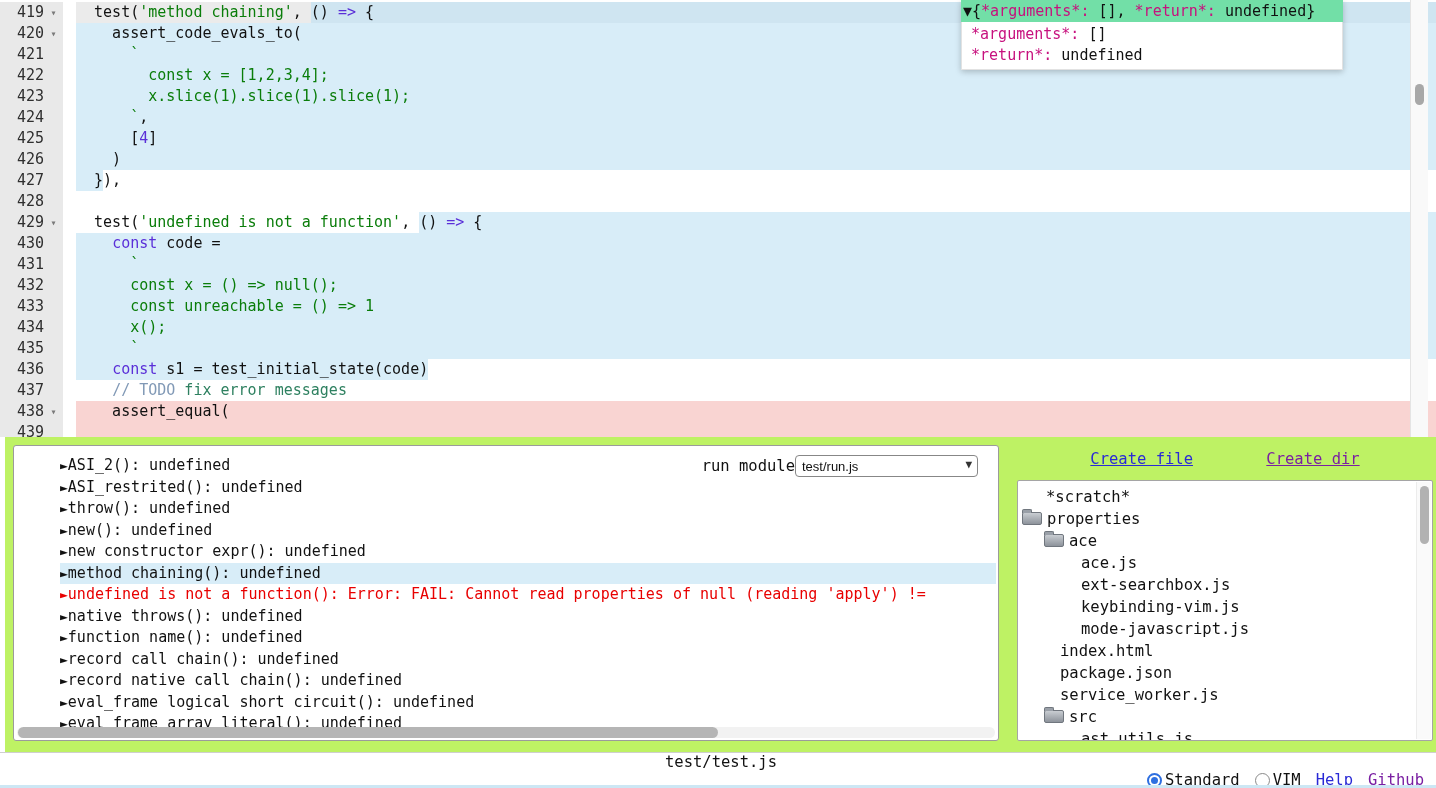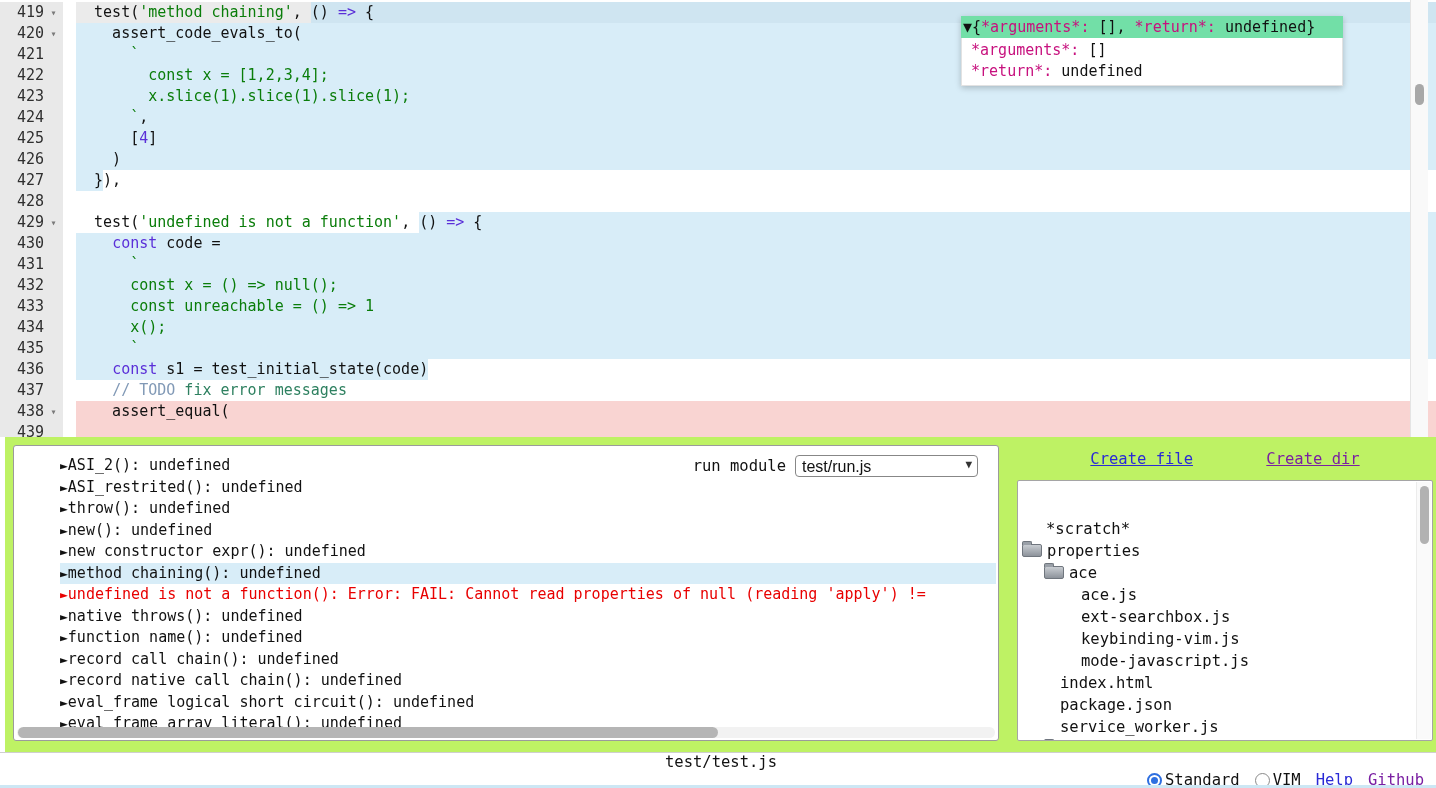--- a/index.html
+++ b/index.html
@@ -25,47 +25,47 @@
   .c-cg { color:#2e8060; }
   .c-m  { color:#c7117e; }
   .b-cy { background:#d8edf8; }
   .b-dk { background:#cfe5f1; }
   .b-gy { background:#ebebeb; }
   .b-pk { background:#f9d4d2; }
   
   #escroll { position:absolute; left:1410px; top:0; width:18px; height:437px; background:#f9f9f9; border-left:1px solid #e4e4e4; }
   #ethumb { position:absolute; left:4px; top:84px; width:9px; height:21px; background:#a8a8a8; border-radius:5px; }
   
-  #tooltip { position:absolute; left:961px; top:16px; width:382px; z-index:5; font-size:15px; box-shadow:0 2px 6px rgba(0,0,0,.22); }
+  #tooltip { position:absolute; left:961px; top:0; width:382px; z-index:5; font-size:15px; box-shadow:0 2px 6px rgba(0,0,0,.22); }
   .tt-summary { background:#72dfa7; height:22px; line-height:22px; padding-left:2px; white-space:pre; }
   .tt-body { background:#fff; padding:2px 0 3px 0; border:1px solid #e2e2e2; border-top:none; }
   .tt-row { height:21px; line-height:21px; white-space:pre; }
   
   #bottom { position:absolute; left:5px; top:437px; width:1436px; height:315px; background:#bef264; }
   #results-panel { position:absolute; left:8px; top:8px; width:986px; height:296px; background:#fff; border:1px solid #9b9b9b; border-radius:3px; overflow:hidden; }
   #results-list { position:absolute; left:0; top:9px; right:2px; }
   .res-row { margin-left:46px; height:21.5px; line-height:21.5px; font-size:15px; white-space:pre; overflow:hidden; color:#111; }
   .res-row.hl { background:#d8edf8; }
   .res-row.err { color:#e80000; }
   .arrow { font-size:13px; }
-  #run-module { position:absolute; top:9px; right:20px; display:flex; align-items:center; gap:9px; font-size:15.5px; color:#111; background:#fff; }
+  #run-module { position:absolute; top:9px; right:20px; display:flex; align-items:center; font-size:15.5px; color:#111; background:#fff; }
   .selwrap { position:relative; }
-  #run-module select { width:183px; height:22px; font-family:"Liberation Sans",sans-serif; font-size:16px; border:1px solid #878787; border-radius:4px; background:#fff; -webkit-appearance:none; appearance:none; padding:0 20px 0 6px; color:#111; }
+  #run-module select { width:183px; height:22px; font-family:"Liberation Sans",sans-serif; font-size:13px; border:1px solid #878787; border-radius:4px; background:#fff; -webkit-appearance:none; appearance:none; padding:0 20px 0 6px; color:#111; }
   .select-chevron { position:absolute; right:6px; top:3px; font-size:11px; color:#333; pointer-events:none; }
   .hscroll { position:absolute; left:3px; right:3px; bottom:2px; height:11px; background:#f2f2f2; border-radius:6px; }
   .hthumb { position:absolute; left:1px; top:0; width:700px; height:11px; background:#b5b5b5; border-radius:6px; }
   
   #files-header { position:absolute; left:1012px; top:8px; width:416px; height:28px; display:flex; justify-content:space-evenly; align-items:center; font-size:15.5px; }
   .link { text-decoration:underline; cursor:pointer; }
   .link-blue { color:#2a2ad6; }
   .link-purple { color:#7a1fa2; }
   #tree-box { position:absolute; left:1012px; top:43px; width:416px; height:261px; background:#fff; border:1px solid #a5a5a5; border-radius:2px; overflow:hidden; }
   #tree { padding-top:5px; }
   .tree-row { height:22px; line-height:22px; font-size:15.5px; white-space:pre; color:#111; }
-  .ind0 { padding-left:4px; } .ind1 { padding-left:26px; } .ind2 { padding-left:28px;margin-top:32px; } .ind3 { padding-left:42px; } .ind4 { padding-left:63px; }
+  .ind0 { padding-left:4px; } .ind1 { padding-left:26px; } .ind2 { padding-left:28px; } .ind3 { padding-left:42px; } .ind4 { padding-left:63px; }
   .folder-icon { display:inline-block; width:20px; height:13px; background:linear-gradient(#c9cdd2,#8d939b); border:1px solid #70767e; border-radius:2px; position:relative; margin-right:5px; vertical-align:-1px; }
   .folder-icon::before { content:""; position:absolute; left:-1px; top:-4px; width:8px; height:3px; background:#9aa0a8; border:1px solid #70767e; border-bottom:none; border-radius:2px 2px 0 0; }
   .vscroll { position:absolute; right:1px; top:1px; bottom:1px; width:15px; background:#fafafa; border-left:1px solid #ececec; }
   .vthumb { position:absolute; left:3px; top:4px; width:9px; height:58px; background:#b2b2b2; border-radius:5px; }
   
   #statusbar { position:absolute; left:0; top:752px; width:1436px; height:33px; background:#fff; border-top:1px solid #cfcfcf; display:flex; align-items:center; font-size:15.5px; color:#111;flex-direction:column; }
   #status-file { margin-left:6px; }
   #status-right { margin-left:auto; display:flex; align-items:center; gap:15px; margin-right:12px; }
   .rgroup { display:flex; align-items:center; gap:3px;justify-content:center; }
   .radio { width:15px; height:15px; border-radius:50%; background:#fff; border:1.5px solid #8a8a8a; display:inline-block; position:relative; }

